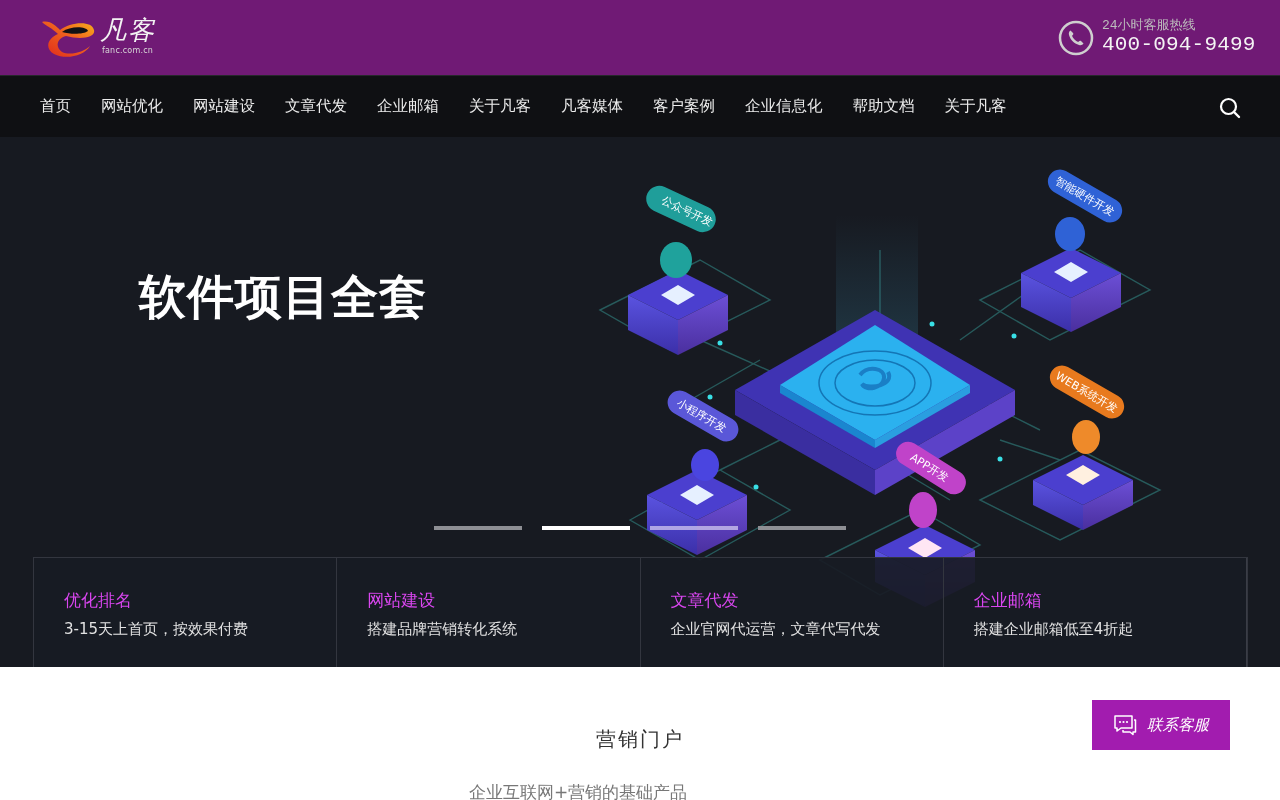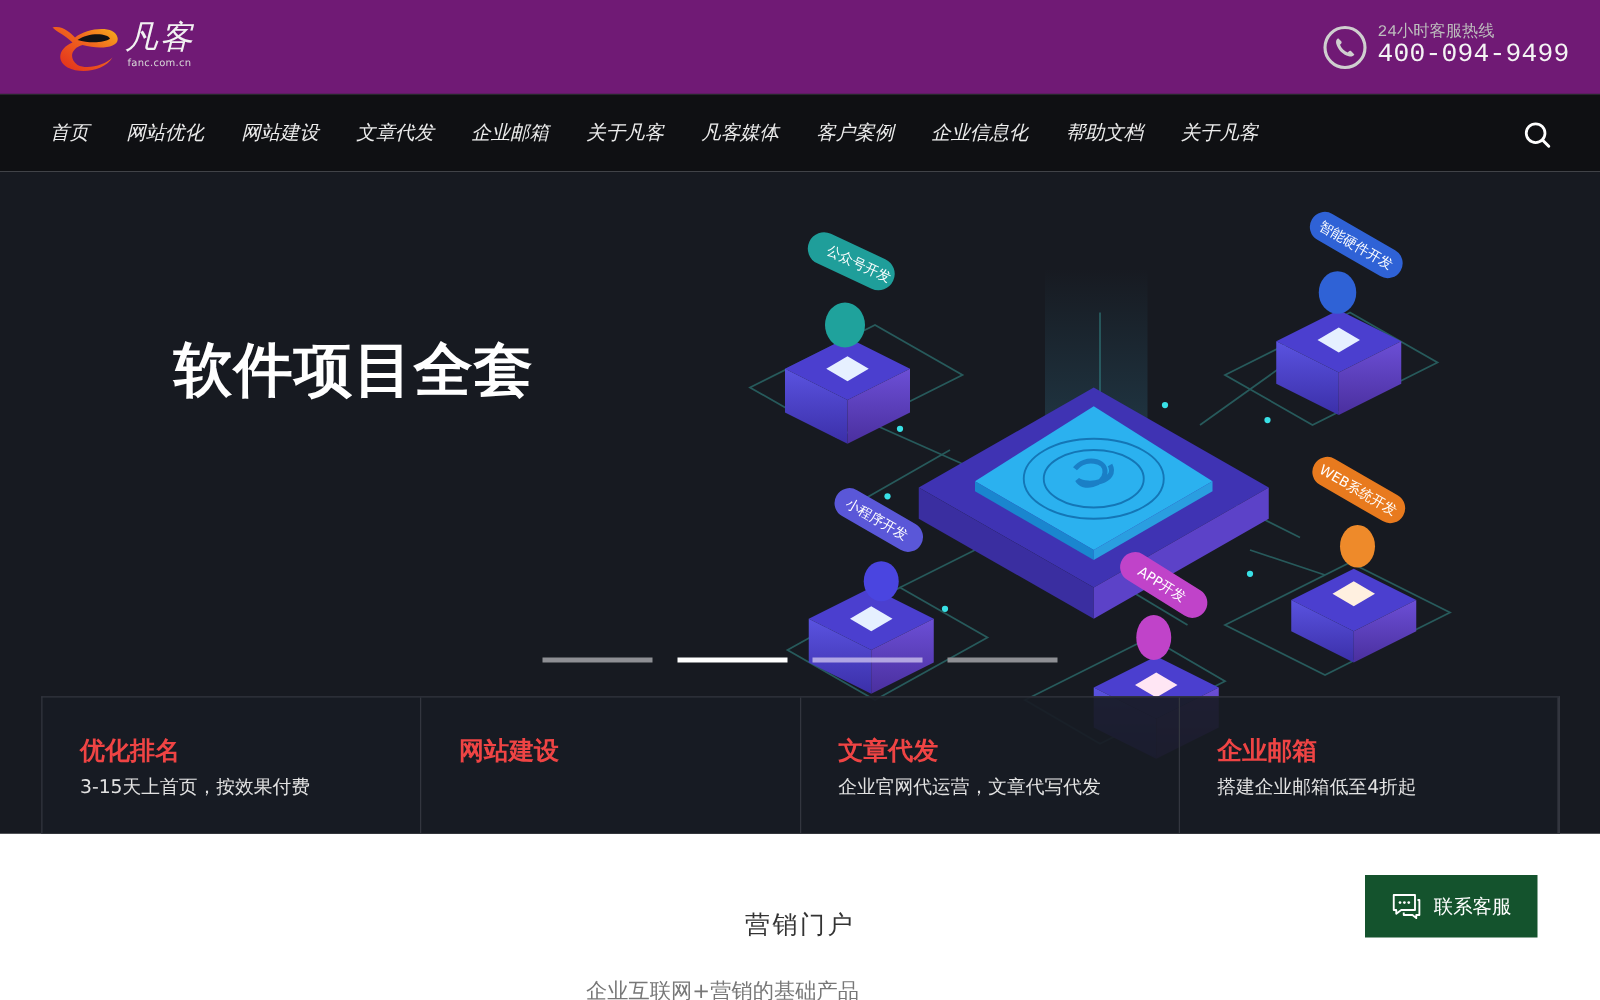--- a/index.html
+++ b/index.html
@@ -11,49 +11,49 @@
   .logo { position:absolute; left:40px; top:14px; width:124px; height:46px; }
   .logo .swirl { position:absolute; left:0; top:2px; width:58px; height:42px; }
   .logo .brand { position:absolute; left:60px; top:2px; font-family:"DejaVu Serif", serif; font-size:26px; font-style:italic; color:#f2f2f2; letter-spacing:2px; line-height:28px; }
   .logo .domain { position:absolute; left:62px; top:32px; font-size:8px; color:#d8d8d8; letter-spacing:0.2px; }
   .hotline { position:absolute; right:40px; top:14px; height:48px; width:182px;font-family:Liberation Mono, monospace; }
   .hotline .phone-icon { position:absolute; left:0; top:6px; width:36px; height:36px; }
   .hotline .hl-label { position:absolute; left:44px; top:2px; font-size:13px; color:#bdbdbd; white-space:nowrap; }
   .hotline .hl-number { position:absolute; left:44px; top:19px; font-size:21px; color:#f4f4f4; white-space:nowrap; letter-spacing:0.2px; }
 
   
-  .nav { position:absolute; left:0; top:76px; width:1280px; height:61px; background:#0f1013;font-style:italic; }
+  .nav { position:absolute; left:0; top:76px; width:1280px; height:61px; background:#0f1013; }
   .nav ul { list-style:none; position:absolute; left:40px; top:0; height:61px; display:flex; align-items:center; }
   .nav li { font-size:15.5px; color:#ececec; margin-right:30px; white-space:nowrap; cursor:pointer; }
   .nav .search { position:absolute; right:38px; top:20px; width:24px; height:24px; cursor:pointer; }
 
   
   .hero { position:absolute; left:0; top:137px; width:1280px; height:530px; background:#171a21; overflow:hidden; }
   .hero-art { position:absolute; left:540px; top:0; width:700px; height:530px; }
   .hero-title { position:absolute; left:139px; top:268px; font-size:47px; font-weight:bold; color:#ffffff; line-height:58px; letter-spacing:1px; }
   .hero-sub { position:absolute; left:139px; top:326px; font-size:40px; font-weight:bold; color:#ffffff; line-height:54px; letter-spacing:1px; }
   .hero-desc { position:absolute; left:139px; top:394px; width:380px; font-size:15.5px; color:#e8e8e8; line-height:25px; }
 
   .dots { position:absolute; left:434px; top:526px; display:flex; }
   .dot { width:88px; height:4px; background:#8e8f94; margin-right:20px; cursor:pointer; }
   .dot.active { background:#ffffff; }
   .dot.semi { background:rgba(210,200,240,0.75); }
 
   
   .features { position:absolute; left:33px; top:557px; width:1215px; height:110px; display:flex; border:1px solid #33363f; border-bottom:none; background:rgba(24,27,36,0.92); }
   .feature { flex:1; border-right:1px solid #33363f; padding:30px 0 0 30px; cursor:pointer; position:relative; }
   .feature:last-child { border-right:1px solid #3a3d46; }
-  .feature .f-title { font-size:20px; font-weight:bold; color:#ef4444; line-height:24px; }
+  .feature .f-title { font-size:17px; font-weight:normal; color:#d946ef; line-height:24px; }
   .feature .f-desc { font-size:15px; color:#e2e2e2; margin-top:6px; line-height:22px; }
 
   
   .section-title { position:absolute; left:0; width:1280px; top:726px; text-align:center; font-size:20px; color:#333; letter-spacing:2px; }
   .section-sub { position:absolute; left:0; width:1156px; top:781px; text-align:center; font-size:17px; color:#777; }
 
-  .contact-btn { position:absolute; left:1092px; top:700px; width:138px; height:50px; background:#14532d; display:flex; align-items:center; justify-content:center; cursor:pointer; }
+  .contact-btn { position:absolute; left:1092px; top:700px; width:138px; height:50px; background:#a21caf; display:flex; align-items:center; justify-content:center; cursor:pointer;font-style:italic; }
   .contact-btn .chat-icon { width:24px; height:22px; margin-right:10px; }
   .contact-btn span { font-size:15.5px; color:#ffffff; }
 </style>
 </head>
 <body>
 
 <div class="topbar">
   <div class="logo">
     <svg class="swirl" viewBox="0 0 58 42">
       <defs>
@@ -210,20 +210,21 @@
     <div class="dot"></div>
   </div>
 
   <div class="features" style="top:420px;">
     <div class="feature">
       <div class="f-title">优化排名</div>
       <div class="f-desc">3-15天上首页，按效果付费</div>
     </div>
     <div class="feature">
       <div class="f-title">网站建设</div>
+      <div class="f-desc">搭建品牌营销转化系统</div>
     </div>
     <div class="feature">
       <div class="f-title">文章代发</div>
       <div class="f-desc">企业官网代运营，文章代写代发</div>
     </div>
     <div class="feature">
       <div class="f-title">企业邮箱</div>
       <div class="f-desc">搭建企业邮箱低至4折起</div>
     </div>
   </div>

